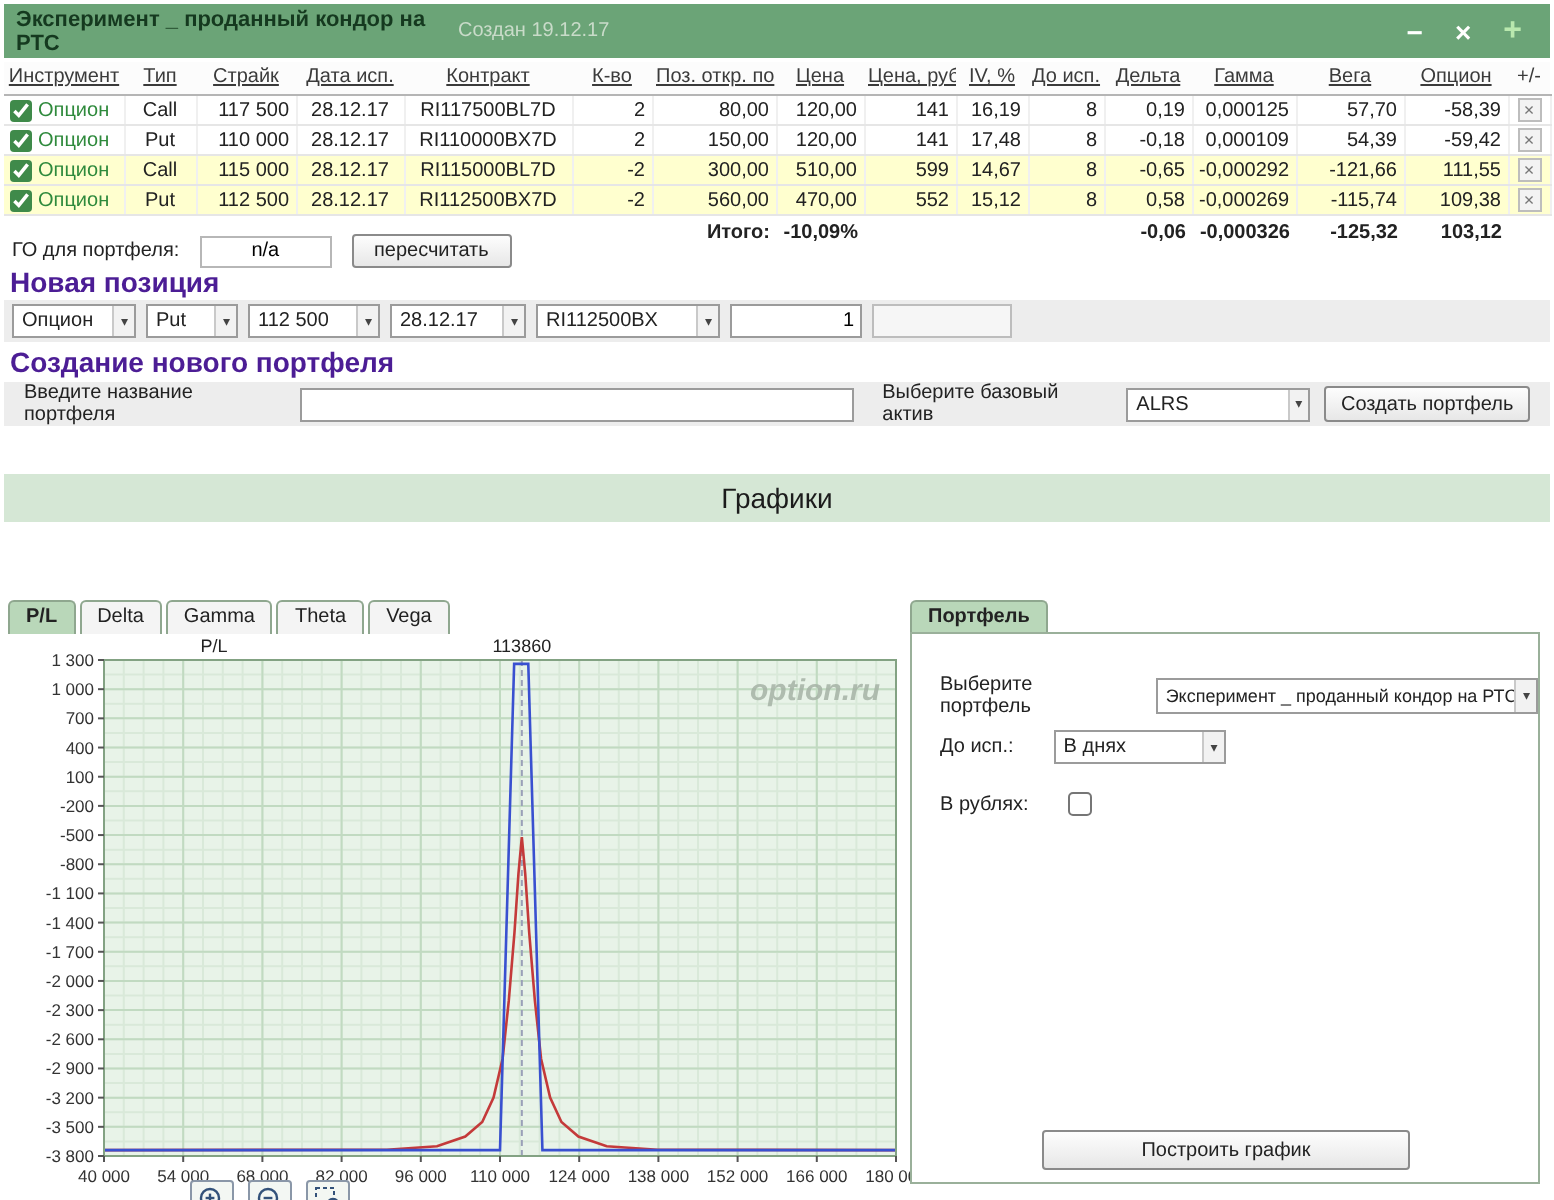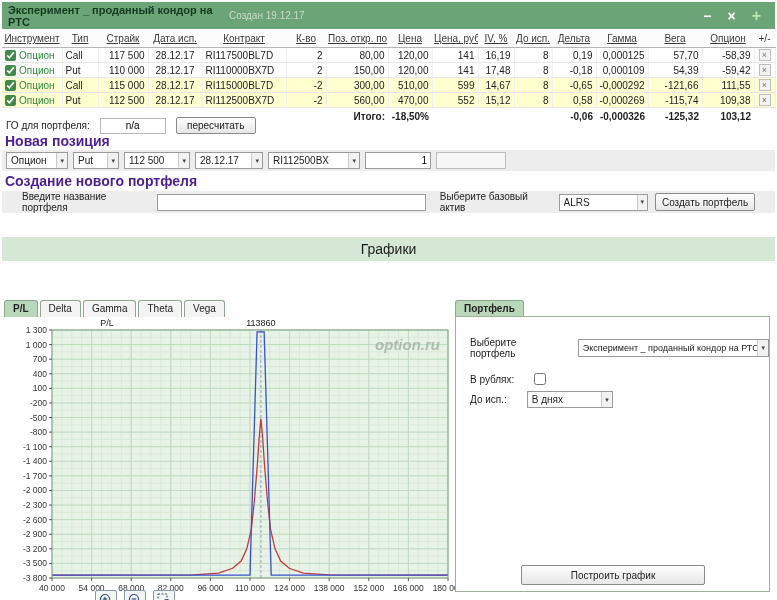--- a/index.html
+++ b/index.html
@@ -22,21 +22,21 @@
   
   table.pos-table { position: absolute; top: 31px; left: 2px; width: 773px;
     border-collapse: collapse; table-layout: fixed; font-size: 10px; }
   .pos-table th { font-weight: normal; color: #3b3b3b; text-decoration: underline;
     padding: 2px 2px 3px; border-bottom: 1px solid #b5b5b5; background: #fcfcfc;
     white-space: nowrap; overflow: hidden; }
   .pos-table th.plain { text-decoration: none; }
   .pos-table td { padding: 1px 3px; height: 14px; white-space: nowrap; overflow: hidden;
     border-bottom: 1px solid #e6e6e6; border-right: 1px solid #f0f0f0; }
   .pos-table tr.hl td { background: #ffffcf; }
-  .num { text-align: right; } .ctr { text-align: center; } .lft { text-align: left; }
+  .num { text-align: right; } .ctr { text-align: center; } .lft { text-align: center; }
   .ins-cell { display: flex; align-items: center; gap: 3px; }
   .ins-cell input { width: 11px; height: 11px; accent-color: #3f8a4a; }
   .ins-label { color: #2f8a3c; }
   .del-btn { display: inline-block; width: 12px; height: 12px; line-height: 11px;
     text-align: center; font-size: 9px; color: #777; border: 1px solid #bdbdbd;
     background: #f3f3f3; cursor: pointer; }
   tr.totals td { border: none; font-weight: bold; background: #fff; padding-top: 3px; }
 
   
   .go-row { position: absolute; top: 117px; left: 6px; display: flex; align-items: center;
@@ -62,21 +62,21 @@
     padding: 0 3px; height: 100%; display: flex; align-items: center; background: #f2f2f2; }
   .ti { height: 17px; border: 1px solid #9b9b9b; background: #fff; font-size: 10px;
     padding: 0 3px; font-family: "Liberation Sans", sans-serif; }
   .qty-input { width: 66px; text-align: right; }
   .dis-box { width: 70px; height: 17px; border: 1px solid #bdbdbd; background: #f6f6f6; }
   .npos-spacer { flex: 1; }
   .add-btn { width: 128px; height: 18px; }
 
   
   .nportf-row { position: absolute; top: 191px; left: 2px; width: 773px; height: 22px;
-    background: #ededed; display: flex; align-items: center; gap: 7px; padding: 0 20px;
+    background: #ededed; display: flex; align-items: center; gap: 7px; padding: 0 10px;
     font-size: 10px; }
   .name-input { width: 280px; }
   .nportf-spacer { flex: 1; }
   .asset-sel { width: 93px; }
   .create-btn { width: 104px; height: 18px; }
 
   
   .graphs-bar { position: absolute; top: 237px; left: 2px; width: 773px; height: 24px;
     background: #d5e7d5; text-align: center; line-height: 24px; font-size: 14px; color: #1c1c1c; }
 
@@ -244,21 +244,21 @@
       <td class="num">8</td>
       <td class="num">0,58</td>
       <td class="num">-0,000269</td>
       <td class="num">-115,74</td>
       <td class="num">109,38</td>
       <td class="ctr"><span class="del-btn">×</span></td>
     </tr>
     <tr class="totals">
       <td colspan="6"></td>
       <td class="num">Итого:</td>
-      <td class="num">-18,50%</td>
+      <td class="num">-10,09%</td>
       <td colspan="3"></td>
       <td class="num">-0,06</td>
       <td class="num">-0,000326</td>
       <td class="num">-125,32</td>
       <td class="num">103,12</td>
       <td></td>
     </tr>
   </tbody>
 </table>
 
@@ -527,25 +527,25 @@
 </div>
 
 <div class="right-panel">
   <div class="rp-row portfolio">
     <span>Выберите портфель</span>
     <div class="sel portfolio-sel" style="height:18px">
       <span class="val">Эксперимент _ проданный кондор на РТС</span>
       <span class="chev">▾</span>
     </div>
   </div>
-  <div class="rp-row rub">
-    <span>В рублях:</span>
-    <input type="checkbox" class="rub-checkbox" style="">
-  </div>
   <div class="rp-row days">
     <span>До исп.:</span>
     <div class="sel days-sel">
       <span class="val">В днях</span>
       <span class="chev">▾</span>
     </div>
   </div>
+  <div class="rp-row rub">
+    <span>В рублях:</span>
+    <input type="checkbox" class="rub-checkbox" style="">
+  </div>
   <button class="btn build-btn">Построить график</button>
 </div>
 
 </body></html>

